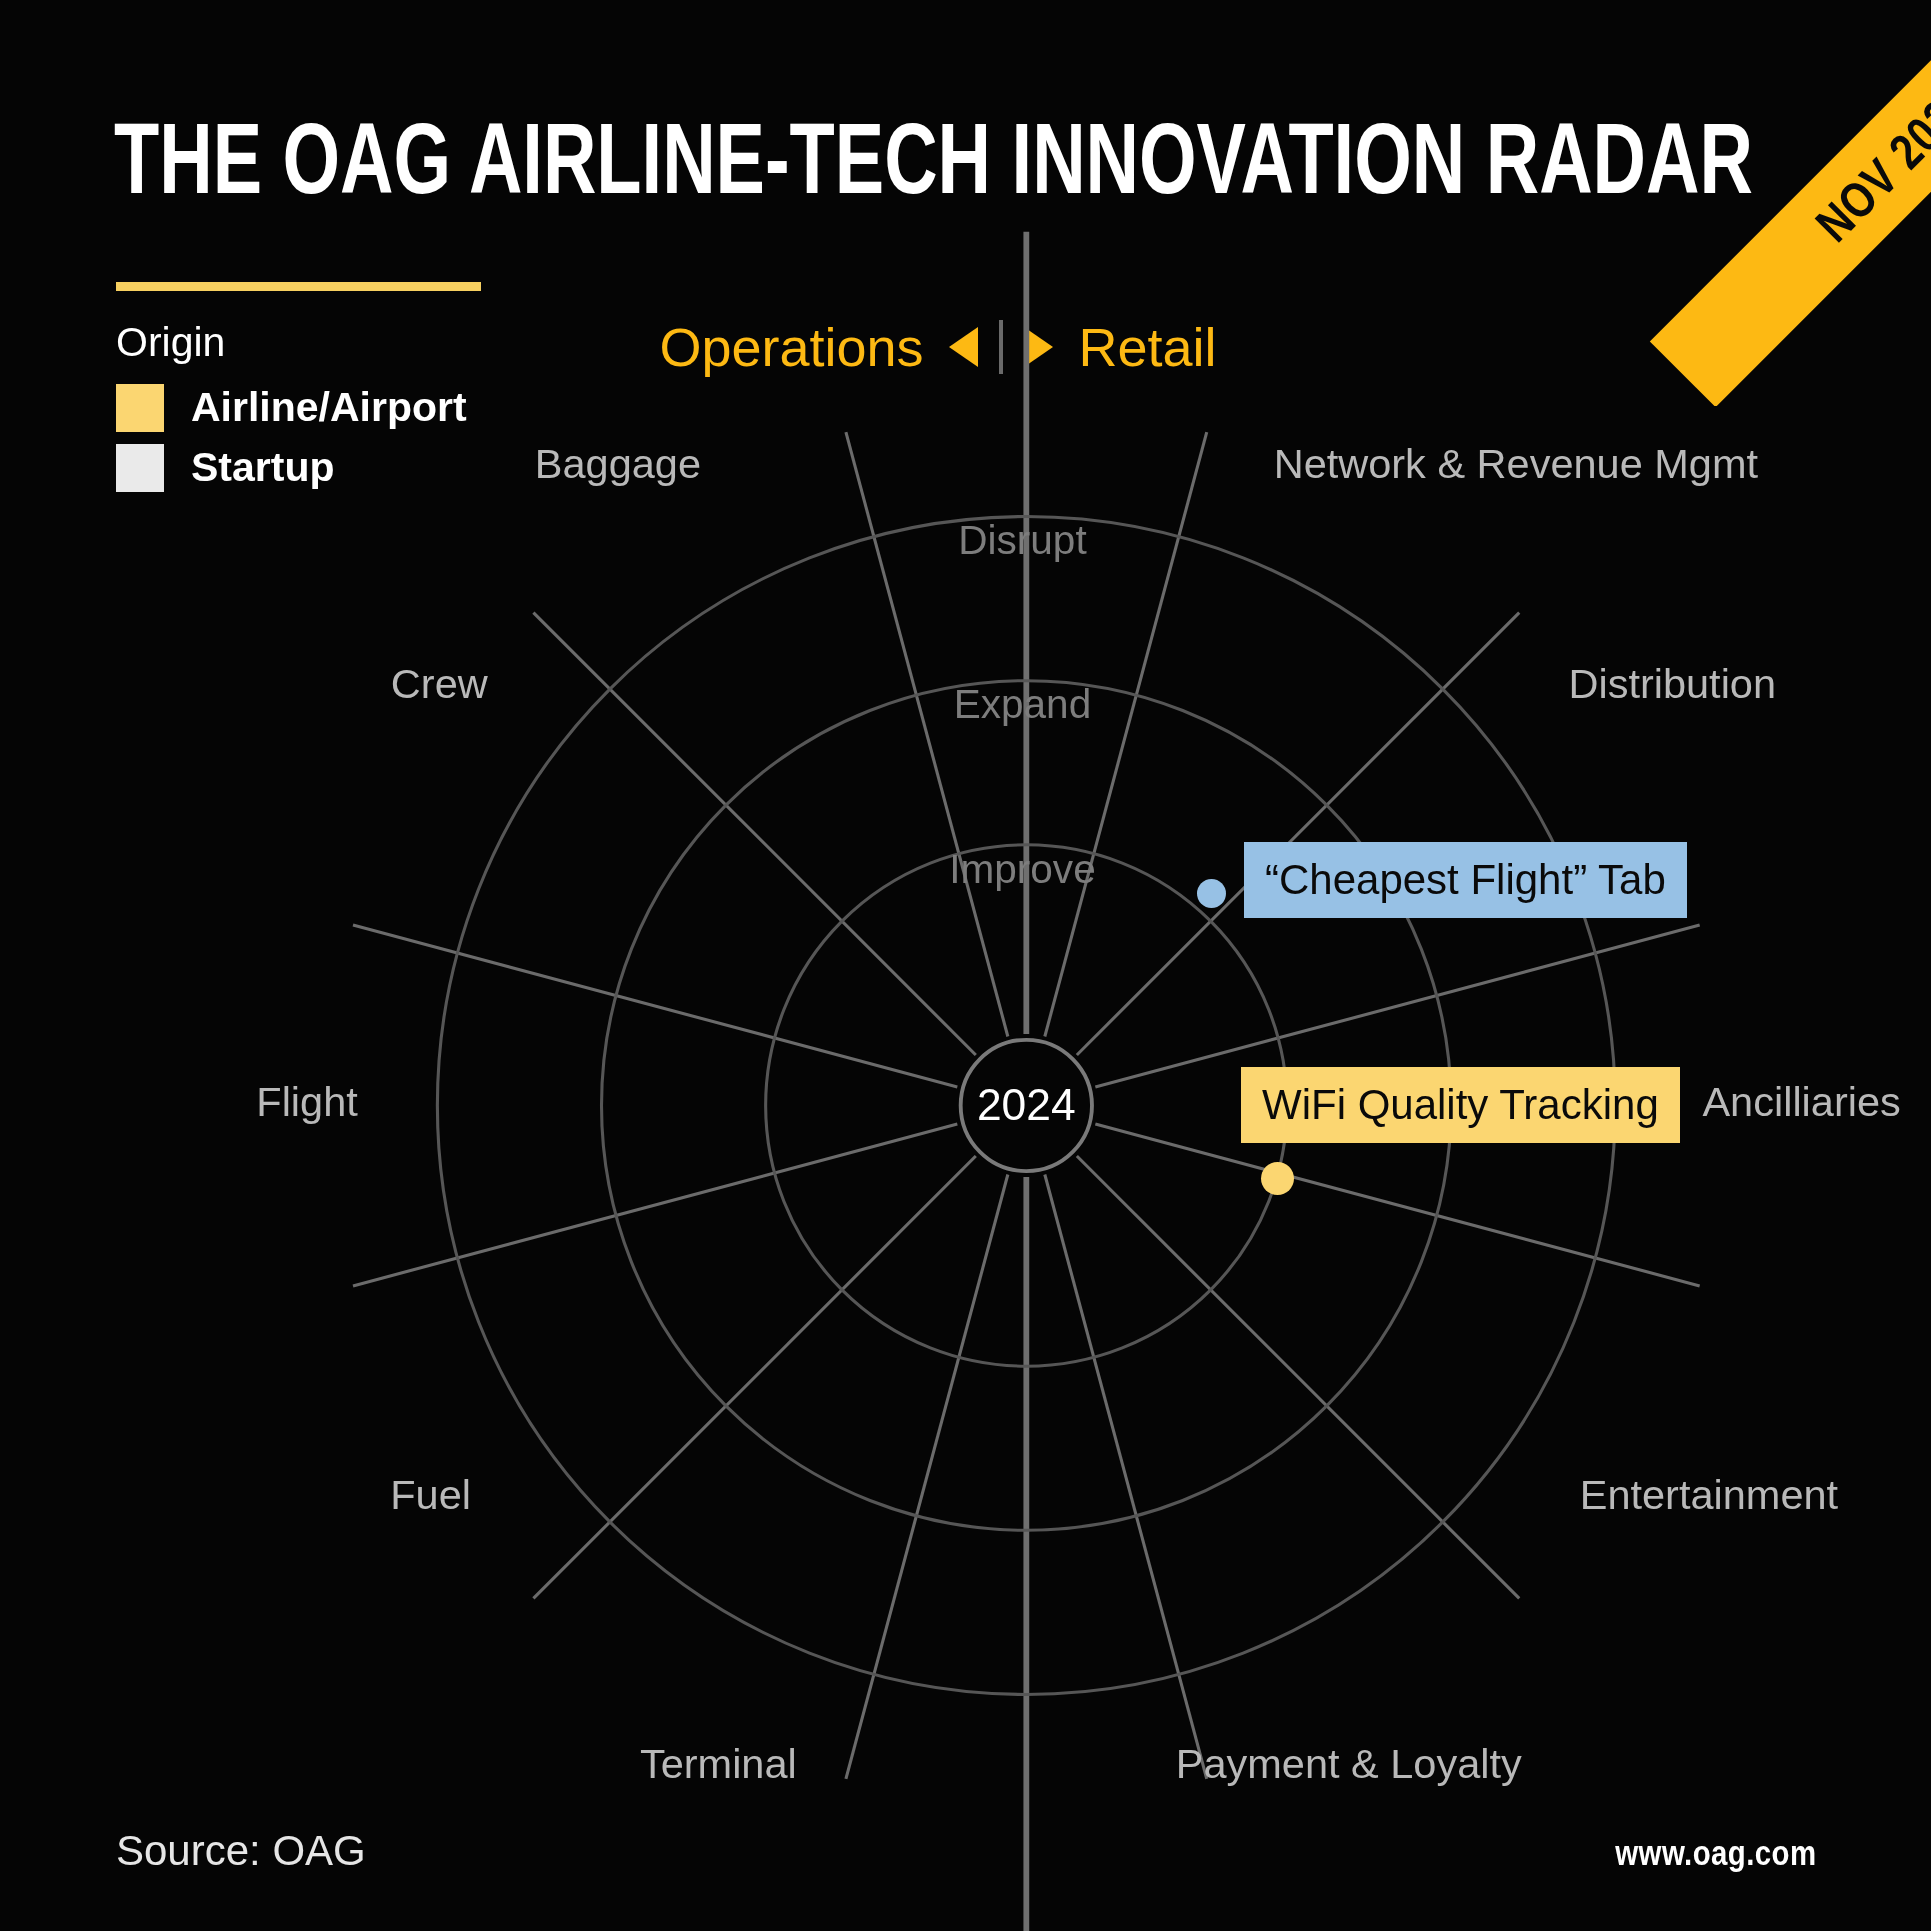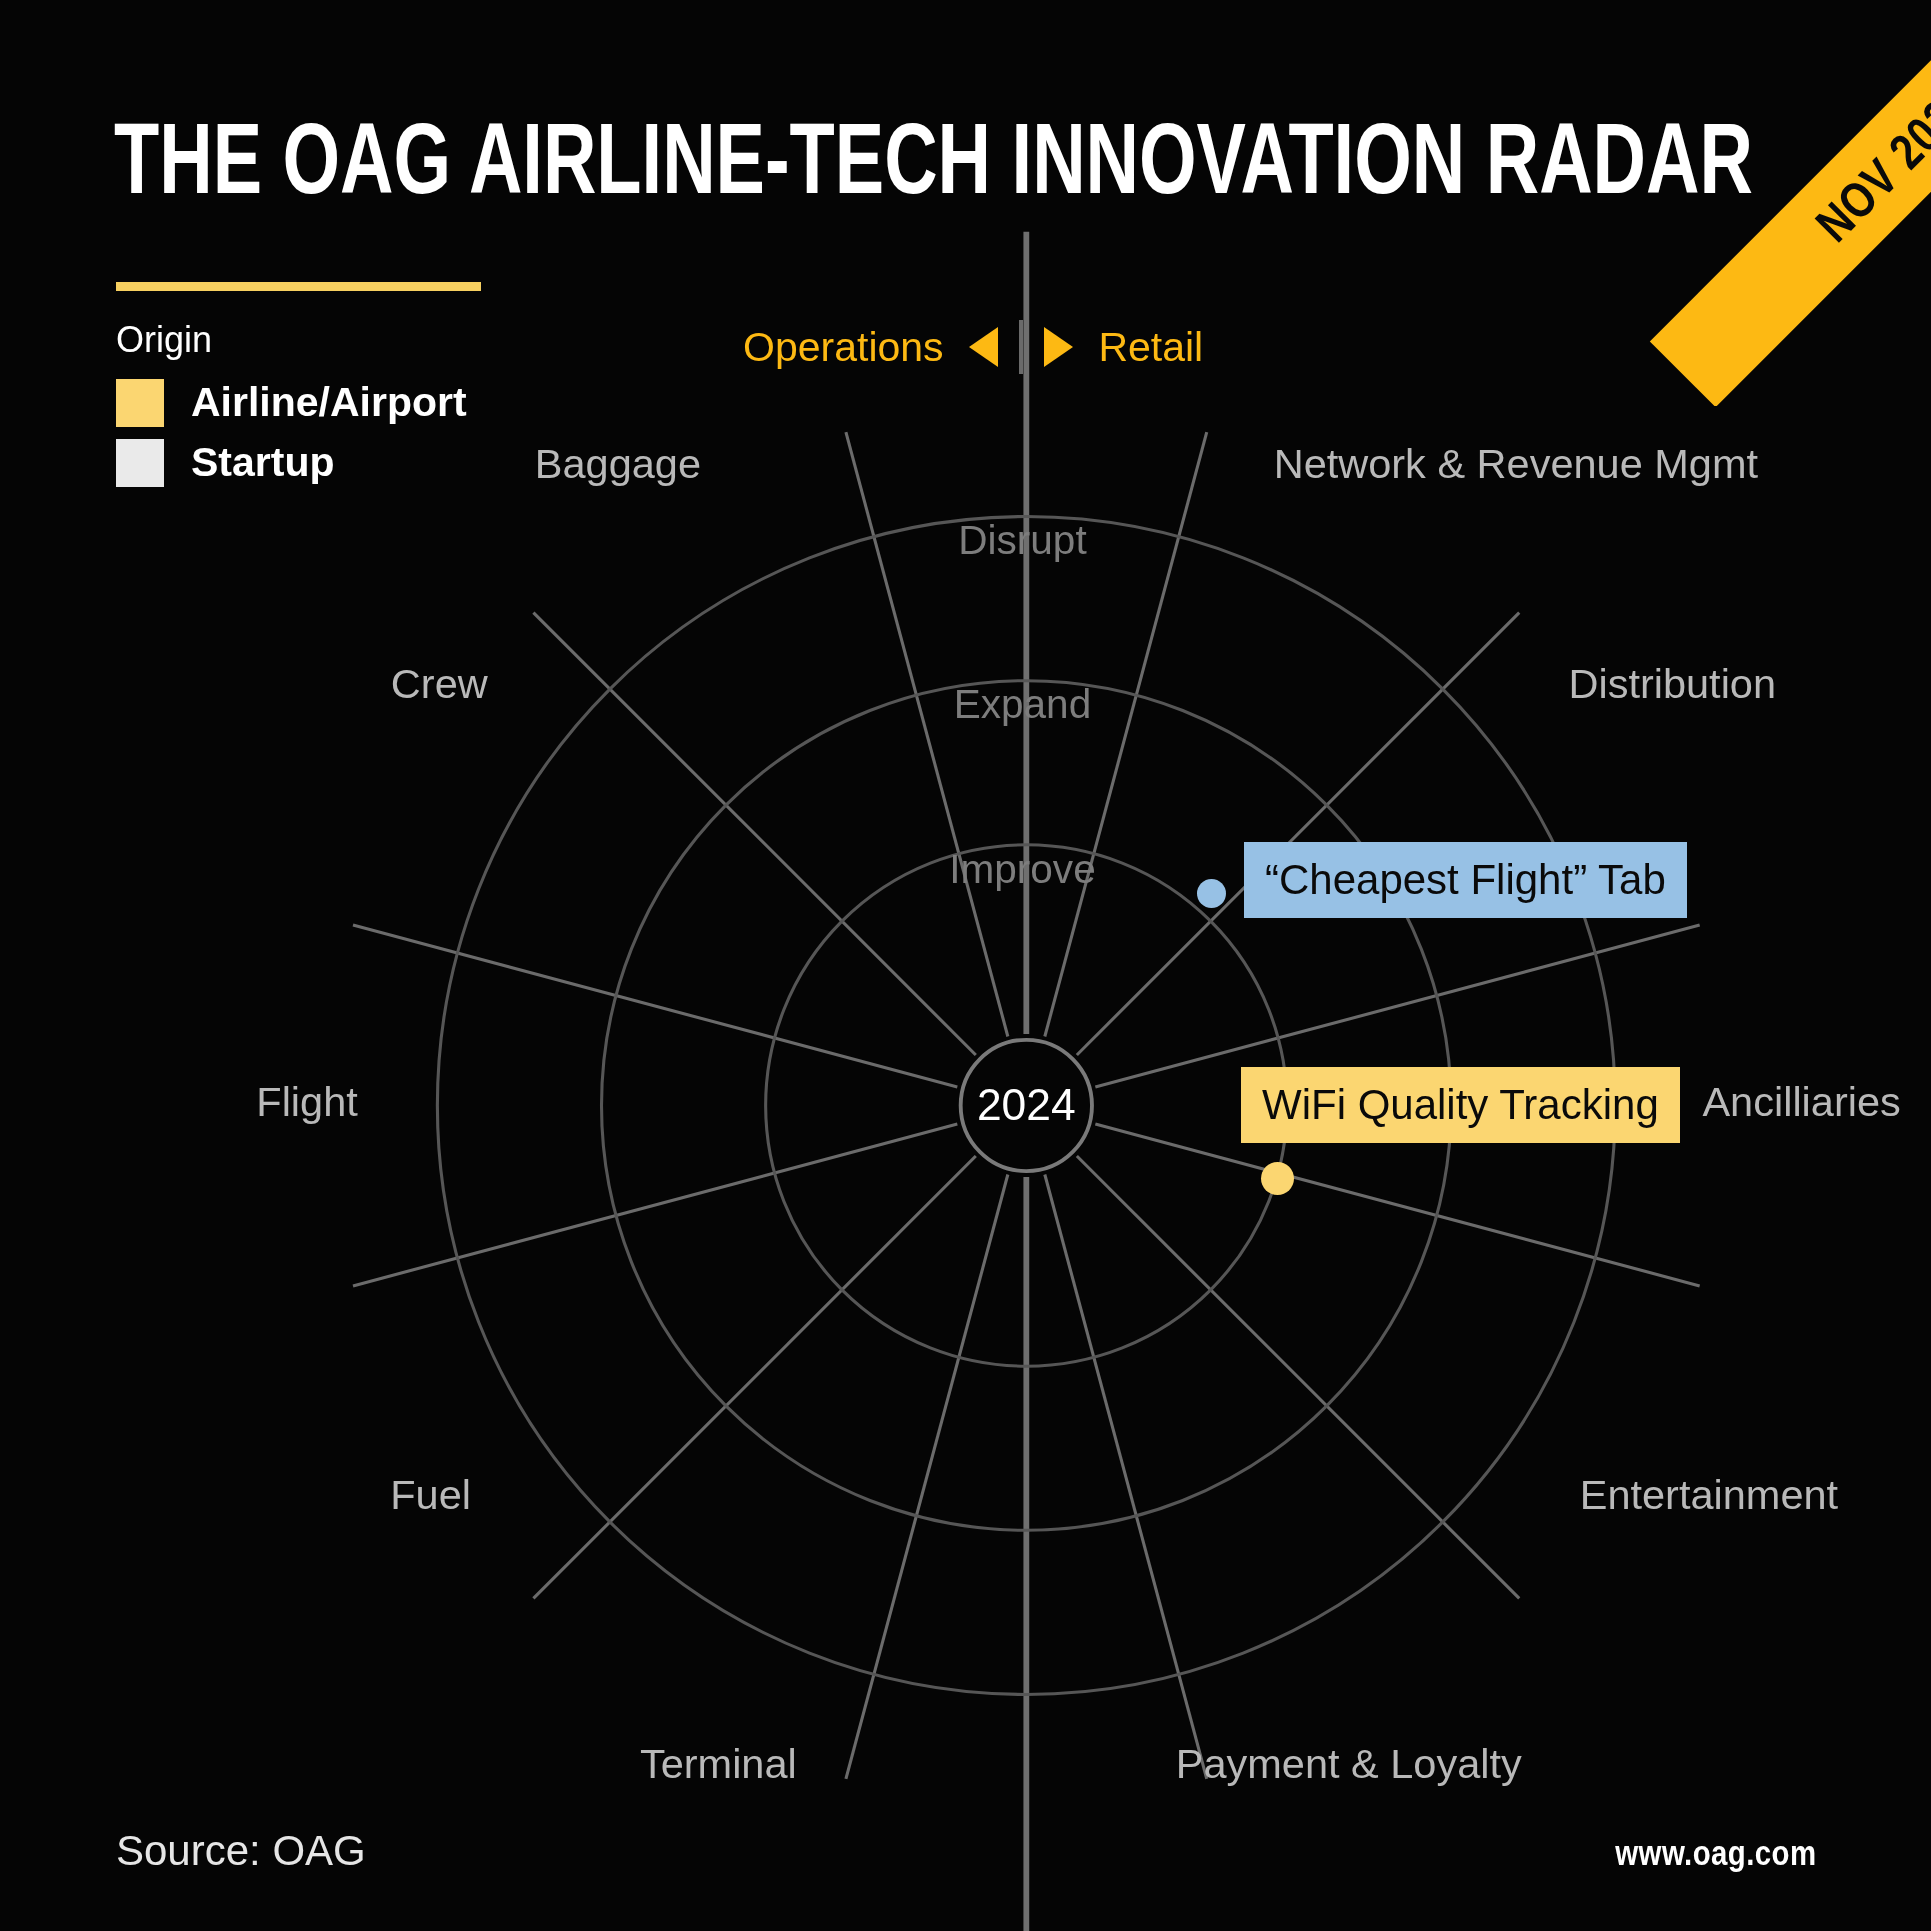--- a/index.html
+++ b/index.html
@@ -75,21 +75,21 @@
   }
 
   
   #legend {
     position: absolute;
     left: 116px;
     top: 319px;
   }
   #legend-title {
     color: #ffffff;
-    font-size: 36px;
+    font-size: 41px;
     margin-bottom: 11.6px;
   }
   .legend-row {
     display: flex;
     align-items: center;
     height: 60px;
     font-weight: bold;
   }
   .legend-swatch {
     width: 48px;
@@ -100,27 +100,27 @@
     color: #ffffff;
     font-size: 41px;
     margin-left: 27px;
     white-space: nowrap;
   }
 
   
   #axis-header {
     position: absolute;
     top: 317px;
-    left: 654px;
+    left: 634px;
     width: 734px;
     height: 60px;
     display: flex;
     align-items: center;
     color: #FDB913;
-    font-size: 41px;
+    font-size: 54px;
     justify-content: center;
   }
   #axis-header .ops-side {
     flex: 1;
     display: flex;
     align-items: center;
     justify-content: flex-end;
     gap: 25px;
   }
   #axis-header .retail-side {

